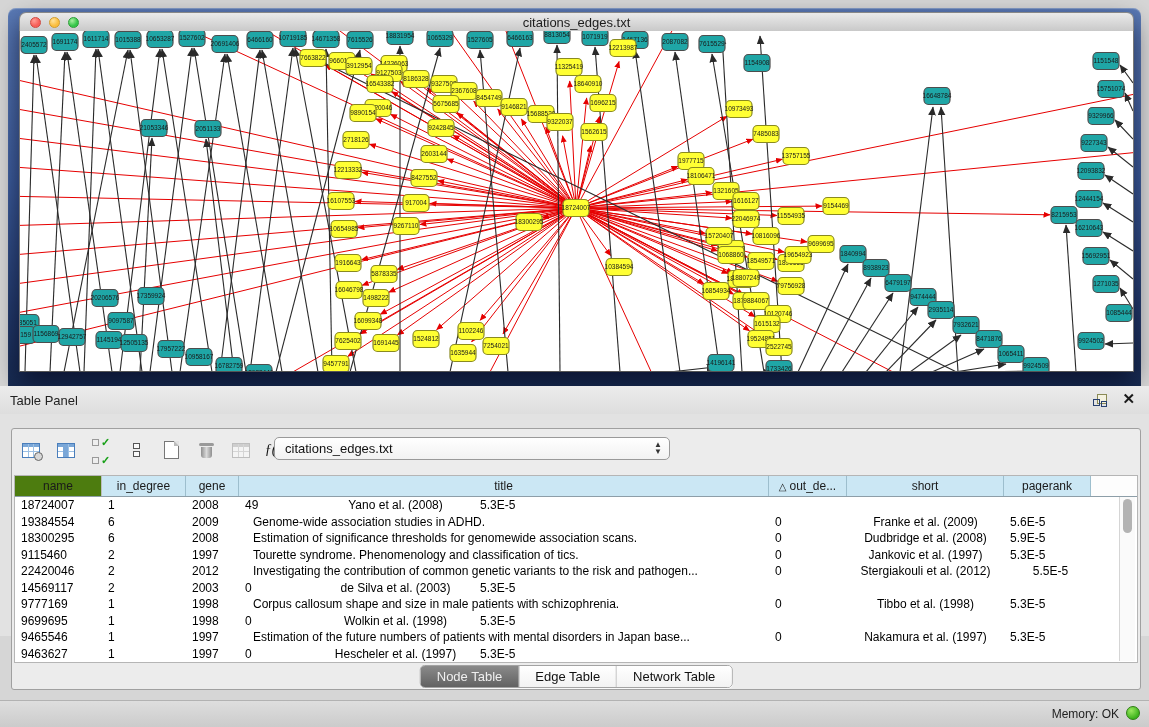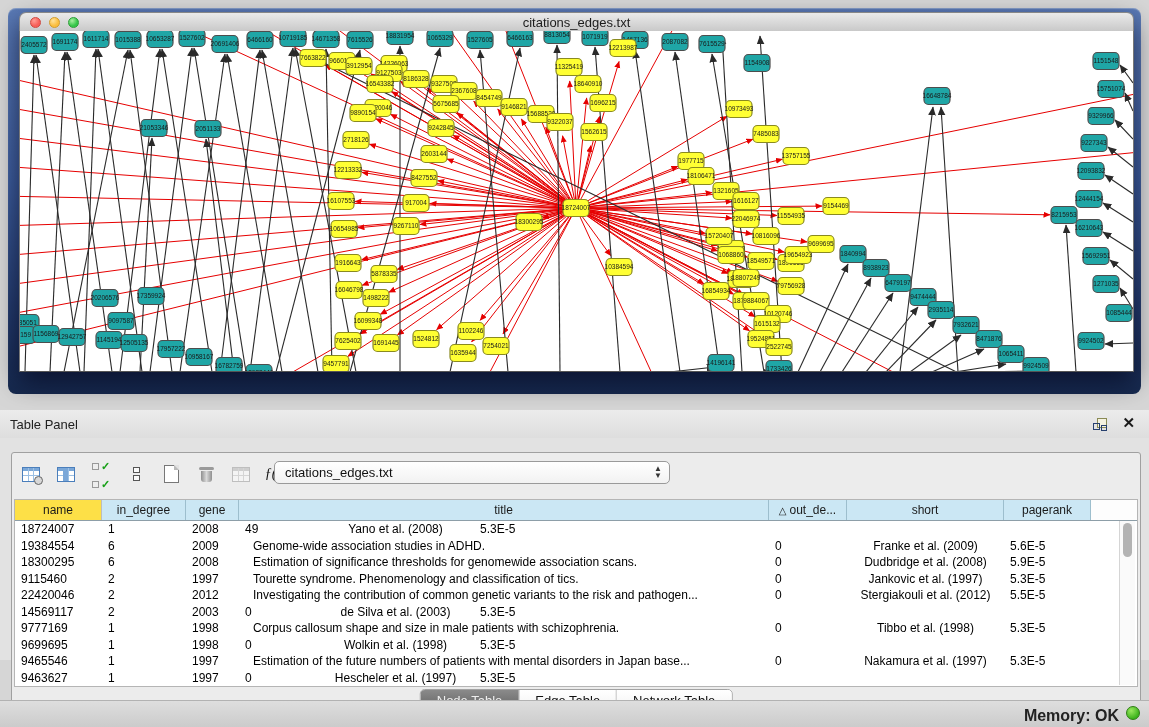--- a/index.html
+++ b/index.html
@@ -17,21 +17,21 @@
   .title-text{position:absolute;left:0;right:0;top:2px;text-align:center;font-size:13px;color:#1c1c1c;}
   .tl{position:absolute;top:4px;width:11px;height:11px;border-radius:50%;box-sizing:border-box;}
   .tl.red{left:10px;background:radial-gradient(circle at 35% 30%,#ff9d94,#f75f58 60%);border:1px solid #ce4840;}
   .tl.yel{left:29px;background:radial-gradient(circle at 35% 30%,#ffe29a,#fbbe3e 60%);border:1px solid #d39c2a;}
   .tl.grn{left:48px;background:radial-gradient(circle at 35% 30%,#a9f0a0,#35c649 60%);border:1px solid #2b9e36;}
   .net-canvas{position:absolute;left:0;top:19px;width:1113px;height:340px;background:#fff;
     border-left:1px solid #777;border-right:1px solid #777;border-bottom:1px solid #555;overflow:hidden;}
   svg text{font-family:"Liberation Sans",sans-serif;}
 
   
-  .table-panel{position:absolute;left:0;top:410px;width:1149px;height:250px;background:#e2e2e2;}
+  .table-panel{position:absolute;left:0;top:386px;width:1149px;height:250px;background:#e2e2e2;}
   .tp-header{position:relative;height:28px;background:linear-gradient(#ececec,#dedede);}
   .tp-title{position:absolute;left:10px;top:7px;font-size:13px;color:#222;}
   .tp-float{position:absolute;right:42px;top:8px;width:14px;height:13px;cursor:pointer;}
   .tp-float .sq1{position:absolute;left:4px;top:0;width:8px;height:8px;border:1px solid #8a8a55;background:#f4f2e0;}
   .tp-float .sq2{position:absolute;left:0;top:5px;width:5px;height:5px;border:1px solid #27406e;}
   .tp-float .sq3{position:absolute;right:0;top:7px;width:4px;height:4px;border:1px solid #27406e;}
   .tp-close{position:absolute;right:14px;top:4px;font-size:15px;font-weight:bold;color:#1a1a1a;cursor:pointer;}
 
   .tp-inner{position:absolute;left:11px;right:8px;top:42px;height:260px;
     border:1px solid #a0a0a0;border-radius:3px;background:#ececec;}
@@ -41,42 +41,42 @@
     background:linear-gradient(#ffffff,#f2f2f2);border:1px solid #9a9a9a;border-radius:5px;
     font-size:13px;color:#111;display:flex;align-items:center;padding-left:10px;cursor:pointer;}
   .combo .arrows{position:absolute;right:7px;top:3px;display:flex;flex-direction:column;line-height:7px;
     font-size:8px;color:#333;}
 
   .tbl{position:absolute;left:2px;right:2px;top:46px;height:188px;background:#fff;
     border:1px solid #b5b5b5;box-sizing:border-box;overflow:hidden;}
   .tbl-head{display:flex;height:20px;border-bottom:1px solid #8d9ea8;}
   .th{box-sizing:border-box;height:20px;line-height:20px;text-align:center;font-size:12px;color:#1a1a1a;
       background:#cbe7f4;border-right:1px solid #9dbecd;overflow:hidden;white-space:nowrap;cursor:pointer;}
-  .th.plain{background:#fde047;border-right:1px solid #bdbdbd;}
+  .th.plain{background:#4d7c0f;border-right:1px solid #bdbdbd;}
   .th.fill{flex:1;background:#fdfdfd;border-right:none;cursor:default;}
   .sortglyph{font-size:10px;margin-right:3px;}
   .tbl-body{position:relative;}
   .tr{display:flex;height:16.5px;line-height:16.5px;cursor:default;}
   .td{box-sizing:border-box;font-size:12px;color:#000;overflow:hidden;white-space:nowrap;padding-left:6px;}
   .td.center{text-align:center;padding-left:0;}
   .td.titlepad{padding-left:14px;}
   .vscroll{position:absolute;right:2px;top:21px;bottom:1px;width:15px;background:#fafafa;border-left:1px solid #d5d5d5;}
   .vthumb{position:absolute;left:3px;top:2px;width:9px;height:34px;border-radius:5px;background:#b3b3b3;cursor:pointer;}
 
   .tabbar{position:absolute;left:50%;transform:translateX(-50%);top:236px;display:flex;
     border:1px solid #a3a3a3;border-radius:5px;overflow:hidden;background:#fff;
     box-shadow:0 1px 0 rgba(255,255,255,.7);}
   .tab{padding:3px 16px;font-size:13px;color:#111;background:linear-gradient(#ffffff,#f2f2f2);
     border-right:1px solid #b5b5b5;cursor:pointer;}
   .tab:last-child{border-right:none;}
   .tab.active{background:linear-gradient(#8a8a8a,#626262);color:#efefef;}
 
   .statusbar{position:absolute;left:0;right:0;bottom:0;height:26px;
     background:linear-gradient(#dedede,#cbcbcb);border-top:1px solid #b2b2b2;}
-  .mem{position:absolute;right:30px;top:6px;font-size:16px;color:#222;font-weight:bold;}
+  .mem{position:absolute;right:30px;top:6px;font-size:12px;color:#222;}
   .memdot{position:absolute;right:9px;top:5px;width:14px;height:14px;border-radius:50%;
     background:radial-gradient(circle at 35% 30%,#9ae85e,#3db31c 70%);border:1px solid #2d7d12;
     box-sizing:border-box;cursor:pointer;}
 
   
   .ic-grid{width:16px;height:13px;position:relative;background:#fff;border:1px solid #4a7ebb;}
   .ic-grid .hd{position:absolute;left:0;right:0;top:0;height:3px;background:#7aa7d8;}
   .ic-grid .l1{position:absolute;left:5px;top:0;bottom:0;width:1px;background:#9cc0e4;}
   .ic-grid .l2{position:absolute;left:10px;top:0;bottom:0;width:1px;background:#9cc0e4;}
   .ic-grid .r1{position:absolute;left:0;right:0;top:7px;height:1px;background:#9cc0e4;}
@@ -935,21 +935,21 @@
             <div class="td center" style="width: 157px;">Jankovic et al. (1997)</div>
             <div class="td" style="width: 87px;">5.3E-5</div>
           </div>
           <div class="tr">
             <div class="td" style="width: 87px;">22420046</div>
             <div class="td" style="width: 84px;">2</div>
             <div class="td" style="width: 53px;">2012</div>
             <div class="td titlepad" style="width: 530px;">Investigating the contribution of common genetic variants to the risk and pathogen...</div>
             <div class="td" style="width: 78px;">0</div>
             <div class="td center" style="width: 157px;">Stergiakouli et al. (2012)</div>
-            <div class="td" style="width: 87px;">5.5E-5</div>
+            <div class="td" style="width: 87px; text-align: center;">5.5E-5</div>
           </div>
           <div class="tr">
             <div class="td" style="width: 87px;">14569117</div>
             <div class="td" style="width: 84px;">2</div>
             <div class="td" style="width: 53px;">2003</div>
             <div class="td" style="width: 78px;">0</div>
             <div class="td center" style="width: 157px;">de Silva et al. (2003)</div>
             <div class="td" style="width: 87px;">5.3E-5</div>
           </div>
           <div class="tr">

